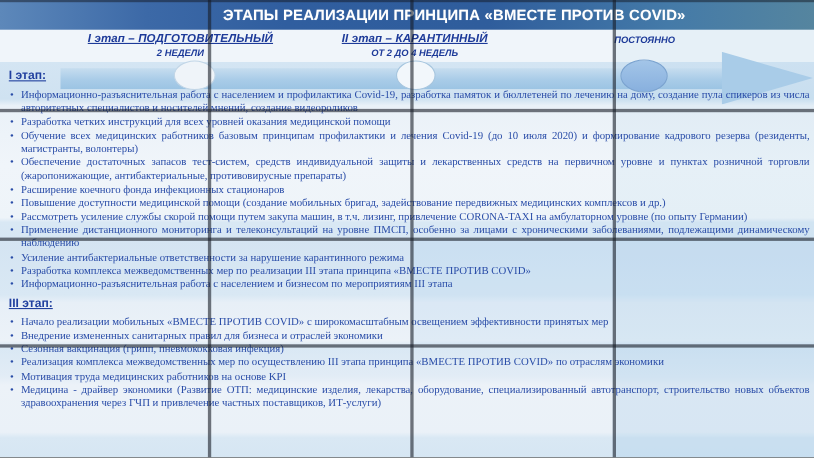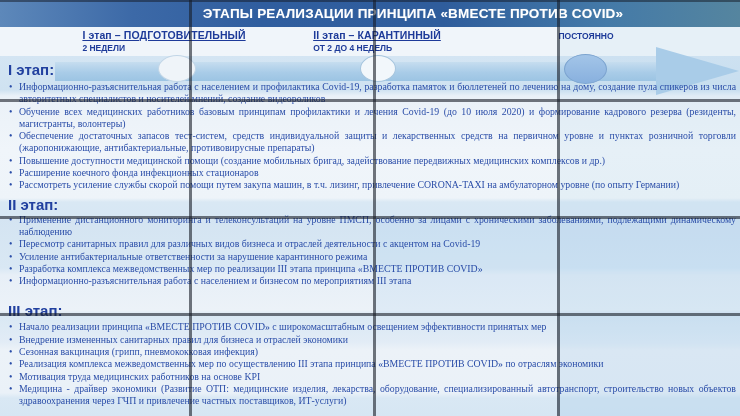--- a/index.html
+++ b/index.html
@@ -39,21 +39,21 @@
     display:flex;align-items:center;
   }
   .title-text{
     width:100%;text-align:center;padding-left:86px;box-sizing:border-box;
     color:#ffffff;font-weight:bold;font-size:13.5px;letter-spacing:0.2px;
     text-shadow:0 0 1px rgba(255,255,255,0.35);
     white-space:nowrap;
   }
 
   
-  .stage{position:absolute;top:29px;z-index:3;text-align:left;transform:translateX(-50%);}
+  .stage{position:absolute;top:29px;z-index:3;text-align:center;transform:translateX(-50%);font-style:italic;}
   .stage-1{left:164px;} .stage-2{left:377px;} .stage-3{left:586px;}
   .stage-label{
     color:#1d3a99;font-weight:bold;font-size:10.5px;white-space:nowrap;
     text-decoration:underline;letter-spacing:0.1px;
   }
   .stage-duration{color:#1d3a99;font-weight:bold;font-size:8.5px;margin-top:2px;white-space:nowrap;}
 
   
   .arrow-zone{position:absolute;left:0;top:0;width:740px;height:416px;z-index:1;pointer-events:none;}
   .arrow-body{
@@ -70,25 +70,25 @@
   .milestone-2{left:360px;top:55px;width:36px;height:27px;background:#f2f7fb;border:1.5px solid #a6c5de;}
   .milestone-3{left:564px;top:54px;width:43px;height:30px;border:1px solid #7ba3cf;
     background:linear-gradient(180deg,#a3c5e8 0%,#88b0de 100%);}
 
   
   .content{
     position:absolute;left:8px;top:63px;width:728px;z-index:2;
     color:#2a4da8;
   }
   .sec-heading{
-    font-size:15px;font-weight:bold;
+    font-size:11px;font-weight:bold;text-decoration:underline;
     color:#21409f;margin:0 0 5px 0;line-height:13px;
   }
   .sec-heading.h2{margin-top:6px;margin-bottom:3px;}
-  .sec-heading.h3{margin-top:17px;margin-bottom:4px;}
+  .sec-heading.h3{margin-top:5px;margin-bottom:4px;}
   ul.bullets{list-style:none;margin:0;padding:0;}
   ul.bullets li{
     position:relative;padding-left:11px;margin:0;
     font-size:9.8px;line-height:12.3px;text-align:justify;
     color:#2a4da8;
     font-family:Liberation Serif, serif;
   }
   ul.bullets li::before{
     content:"•";position:absolute;left:1px;top:0;
     font-size:9.8px;color:#2a4da8;
@@ -135,39 +135,38 @@
   </div>
   <div class="stage stage-3">
     <div class="stage-duration">ПОСТОЯННО</div>
   </div>
 
   <div class="content">
 
     <div class="sec-heading">I этап:</div>
     <ul class="bullets">
       <li>Информационно-разъяснительная работа с населением и профилактика Covid-19, разработка памяток и бюллетеней по лечению на дому,  создание пула спикеров из числа авторитетных специалистов и носителей мнений, создание видеороликов</li>
+      <li>Разработка четких инструкций для всех уровней оказания медицинской помощи</li>
       <li>Обучение всех медицинских работников базовым принципам профилактики и лечения Covid-19 (до 10 июля 2020) и формирование кадрового резерва (резиденты, магистранты, волонтеры)</li>
       <li>Обеспечение достаточных запасов тест-систем, средств индивидуальной защиты и лекарственных средств на первичном уровне и пунктах  розничной торговли (жаропонижающие, антибактериальные, противовирусные препараты)</li>
+      <li>Расширение коечного фонда инфекционных стационаров</li>
       <li>Повышение доступности медицинской помощи (создание мобильных бригад, задействование передвижных медицинских комплексов и др.)</li>
-      <li>Расширение коечного фонда инфекционных стационаров</li>
       <li class="gap-before">Рассмотреть усиление службы скорой помощи путем закупа машин, в т.ч. лизинг, привлечение CORONA-TAXI на амбулаторном уровне (по опыту Германии)</li>
     </ul>
 
-    <div class="sec-heading h2">II этап:</div>
     <ul class="bullets">
       <li>Применение дистанционного мониторинга и телеконсультаций на уровне ПМСП, особенно за лицами с хроническими заболеваниями, подлежащими динамическому наблюдению</li>
-      <li>Пересмотр санитарных правил для различных видов бизнеса и отраслей деятельности с акцентом на Covid-19</li>
       <li>Усиление антибактериальные ответственности за нарушение карантинного режима</li>
       <li>Разработка комплекса межведомственных мер по реализации III этапа принципа «ВМЕСТЕ ПРОТИВ COVID»</li>
       <li>Информационно-разъяснительная работа с населением и бизнесом по мероприятиям III этапа</li>
     </ul>
 
     <div class="sec-heading h3">III этап:</div>
     <ul class="bullets">
-      <li>Начало реализации принципа «ВМЕСТЕ ПРОТИВ COVID» с широкомасштабным освещением эффективности принятых мер</li>
+      <li>Начало реализации мобильных «ВМЕСТЕ ПРОТИВ COVID» с широкомасштабным освещением эффективности принятых мер</li>
       <li>Внедрение измененных санитарных правил для бизнеса и отраслей экономики</li>
       <li>Сезонная вакцинация (грипп, пневмококковая инфекция)</li>
       <li>Реализация комплекса межведомственных мер по осуществлению III этапа принципа «ВМЕСТЕ ПРОТИВ COVID» по отраслям экономики</li>
       <li>Мотивация труда медицинских работников на основе KPI</li>
       <li>Медицина - драйвер экономики (Развитие ОТП: медицинские изделия, лекарства, оборудование, специализированный автотранспорт, строительство  новых объектов здравоохранения через ГЧП и привлечение частных поставщиков, ИТ-услуги)</li>
     </ul>
 
   </div>
 
   <div class="bezel v bv1"></div>

